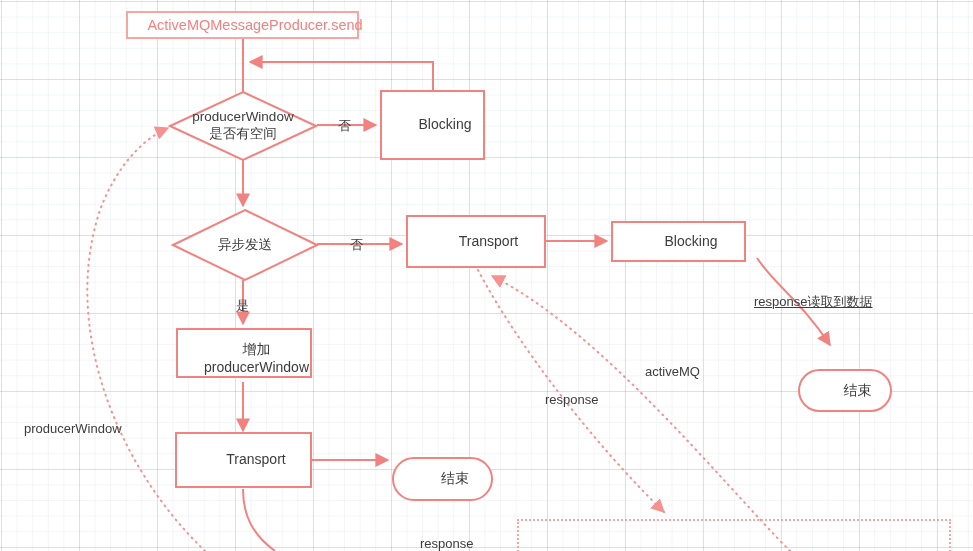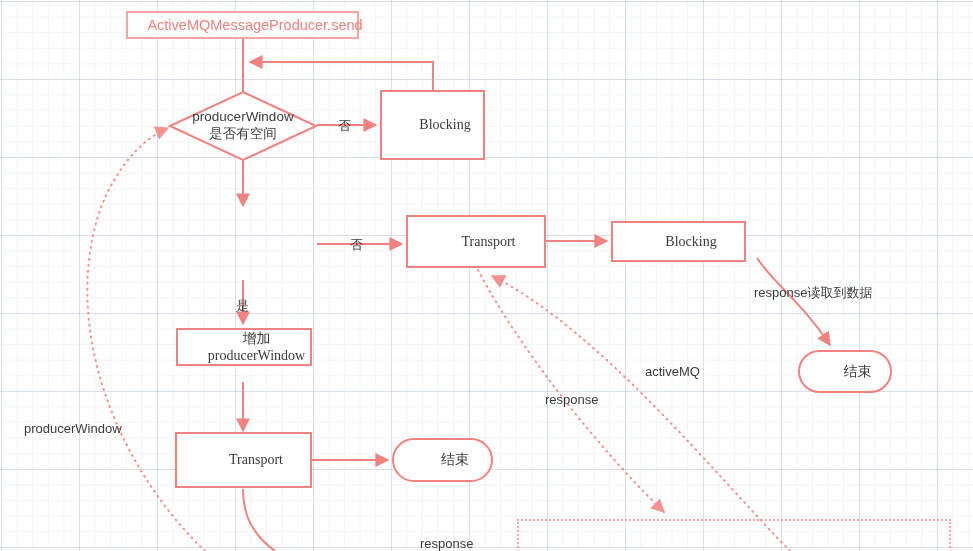--- a/index.html
+++ b/index.html
@@ -41,25 +41,25 @@
     justify-content: center;
     text-align: center;
     color: #3c3c3c;
     font-size: 14px;
     line-height: 1.25;
     background: #ffffff;
     padding-left: 25px;
   }
   .rect {
     border: 2px solid #f2827f;
-    font-family: Liberation Serif, serif;
   }
   .rounded {
     border: 2px solid #f2827f;
     border-radius: 22px;
+    margin-top: 19px;
   }
   .title-box {
     border: 2px solid #f5a6a3;
     color: #f2827f;
     font-size: 14.5px;
     background: #ffffff;
   }
   .dashed-region {
     position: absolute;
     box-sizing: border-box;
@@ -150,34 +150,42 @@
     <div class="diamond-label">
       <span>producerWindow</span>
       <span>是否有空间</span>
     </div>
   </div>
 
   <div class="node rect" style="left:380px; top:90px; width:105px; height:70px;">
     <span>Blocking</span>
   </div>
 
+  <div class="diamond-wrap" style="left:171px; top:208px; width:148px; height:74px;">
+    <svg width="148" height="74" viewBox="0 0 148 74">
+      <polygon points="74,2 146,37 74,72 2,37" fill="#ffffff" stroke="#f2827f" stroke-width="2"></polygon>
+    </svg>
+    <div class="diamond-label">
+      <span>异步发送</span>
+    </div>
+  </div>
 
   <div class="node rect" style="left:406px; top:215px; width:140px; height:53px;">
     <span>Transport</span>
   </div>
 
   <div class="node rect" style="left:611px; top:221px; width:135px; height:41px;">
     <span>Blocking</span>
   </div>
 
   <div class="node rounded" style="left:798px; top:350px; width:94px; height:43px;">
     <span>结束</span>
   </div>
 
-  <div class="node rect" style="left:176px; top:328px; width:136px; height:38px;">
+  <div class="node rect" style="left:176px; top:328px; width:136px; height:50px;align-items:flex-end;">
     <div>
       <div>增加</div>
       <div>producerWindow</div>
     </div>
   </div>
 
   <div class="node rect" style="left:175px; top:432px; width:137px; height:56px;">
     <span>Transport</span>
   </div>
 
@@ -192,21 +200,21 @@
   </div>
 
   <div class="edge-label" style="left:350px; top:236px;">
     <span>否</span>
   </div>
 
   <div class="edge-label" style="left:236px; top:297px;">
     <span>是</span>
   </div>
 
-  <div class="edge-label" style="left:754px; top:284px;">
+  <div class="edge-label" style="left:754px; top:293px;text-decoration:underline;">
     <span>response读取到数据</span>
   </div>
 
   <div class="edge-label" style="left:645px; top:364px;">
     <span>activeMQ</span>
   </div>
 
   <div class="edge-label" style="left:545px; top:392px;">
     <span>response</span>
   </div>

